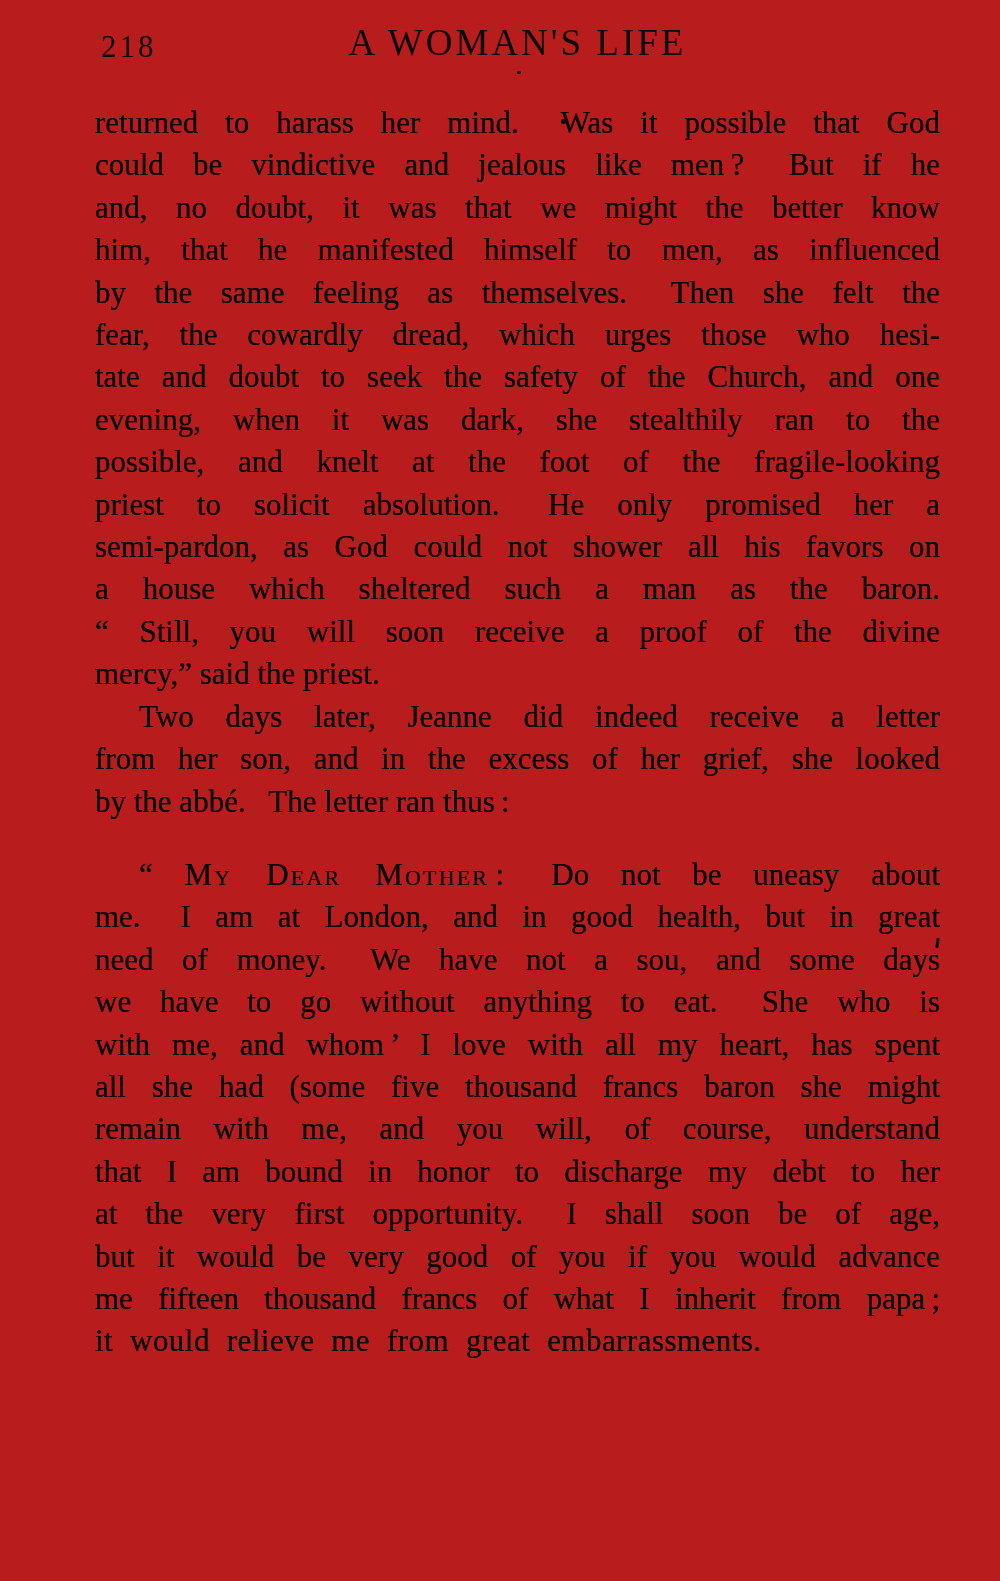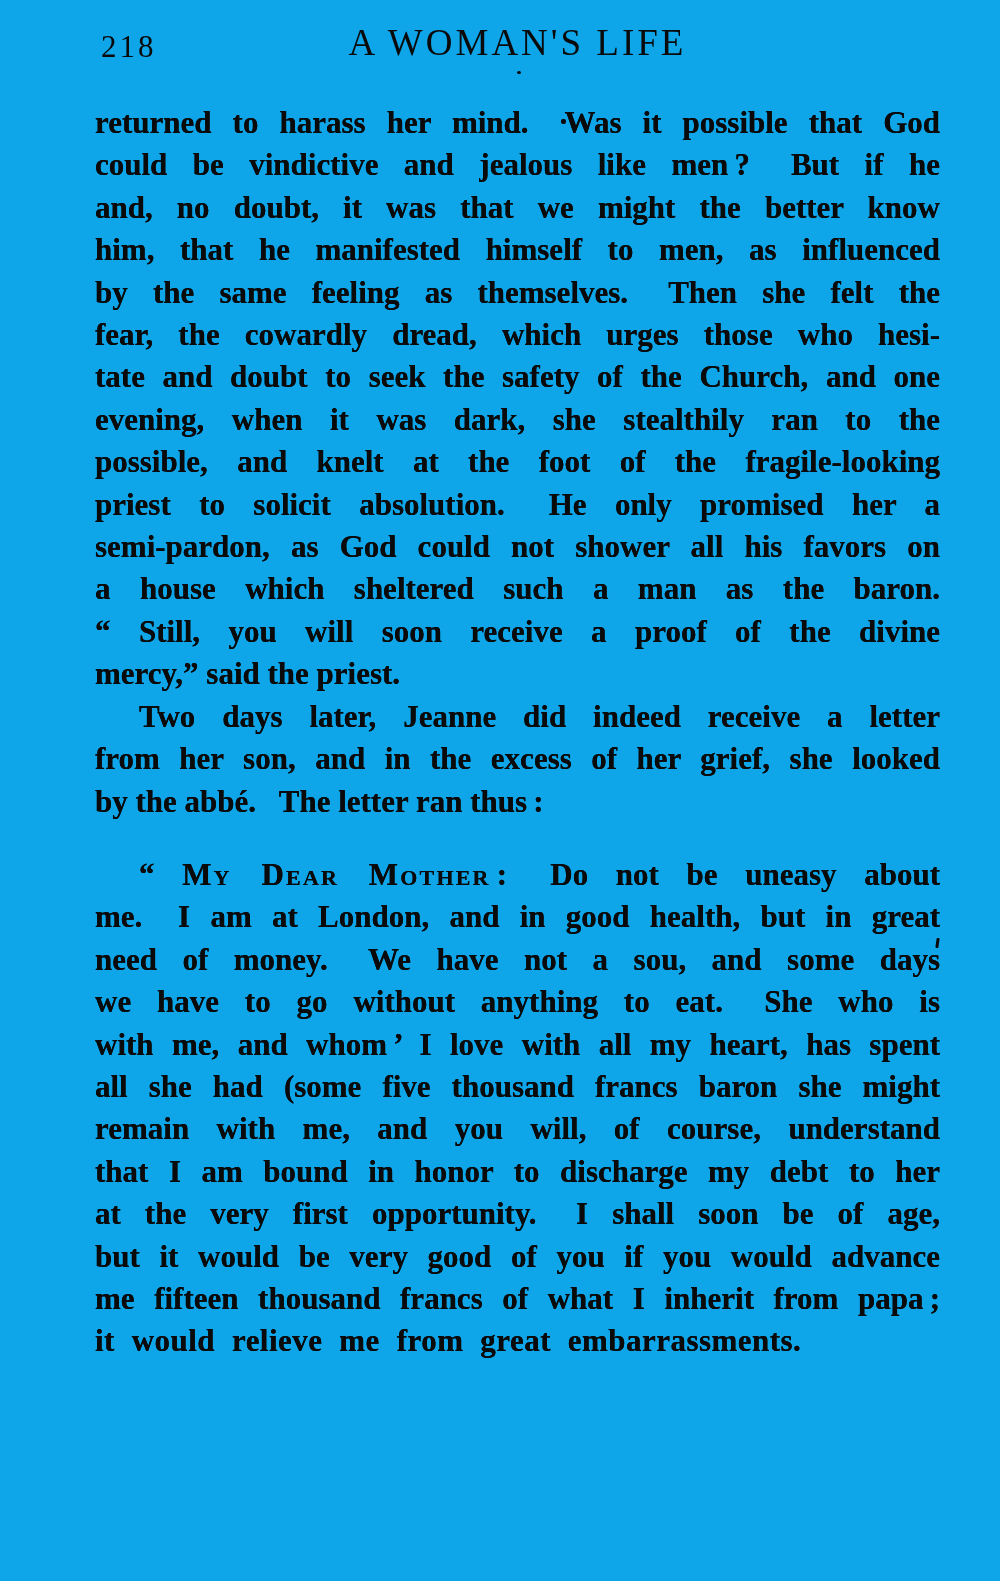--- a/index.html
+++ b/index.html
@@ -1,21 +1,21 @@
 <!DOCTYPE html>
 <html><head>
 <meta charset="utf-8">
 <style>
   html, body { margin: 0; padding: 0; background: #e8e8e8; }
   .page {
     position: relative;
     width: 1000px;
     height: 1581px;
     margin: 0 auto;
-    background: #0ea5e9;
+    background: #b91c1c;
     color: #0a0a0a;
     font-family: "Liberation Serif", "DejaVu Serif", serif;
     overflow: hidden;
   }
   
   .running-header { position: absolute; top: 0; left: 0; width: 100%; height: 80px; }
   .page-number {
     position: absolute;
     left: 101px;
     top: 31px;
@@ -43,21 +43,20 @@
   }
   .para { margin: 0; }
   .para.gap { margin-top: 31px; }
   .line {
     font-size: 31px;
     line-height: 42.4px;
     text-align: justify;
     text-align-last: justify;
     white-space: normal;
     text-shadow: 0 0 0.5px #0a0a0a;
-    font-weight: bold;
   }
   .line.last { text-align: right; text-align-last: left; }
   .line.indent { text-indent: 44px; }
   .line.spread { word-spacing: 0.28em; letter-spacing: 0.015em; }
   .sc { font-variant: small-caps; letter-spacing: 0.07em; }
   
   .speck { position: absolute; background: #0a0a0a; border-radius: 50%; }
   .speck-title-dot { left: 517px; top: 71px; width: 4px; height: 3px; }
   .speck-before-was { left: 561px; top: 119px; width: 5px; height: 5px; border-radius: 2px; }
   .speck-tick-about { left: 936px; top: 938px; width: 3px; height: 10px; border-radius: 1px; transform: rotate(8deg); }

